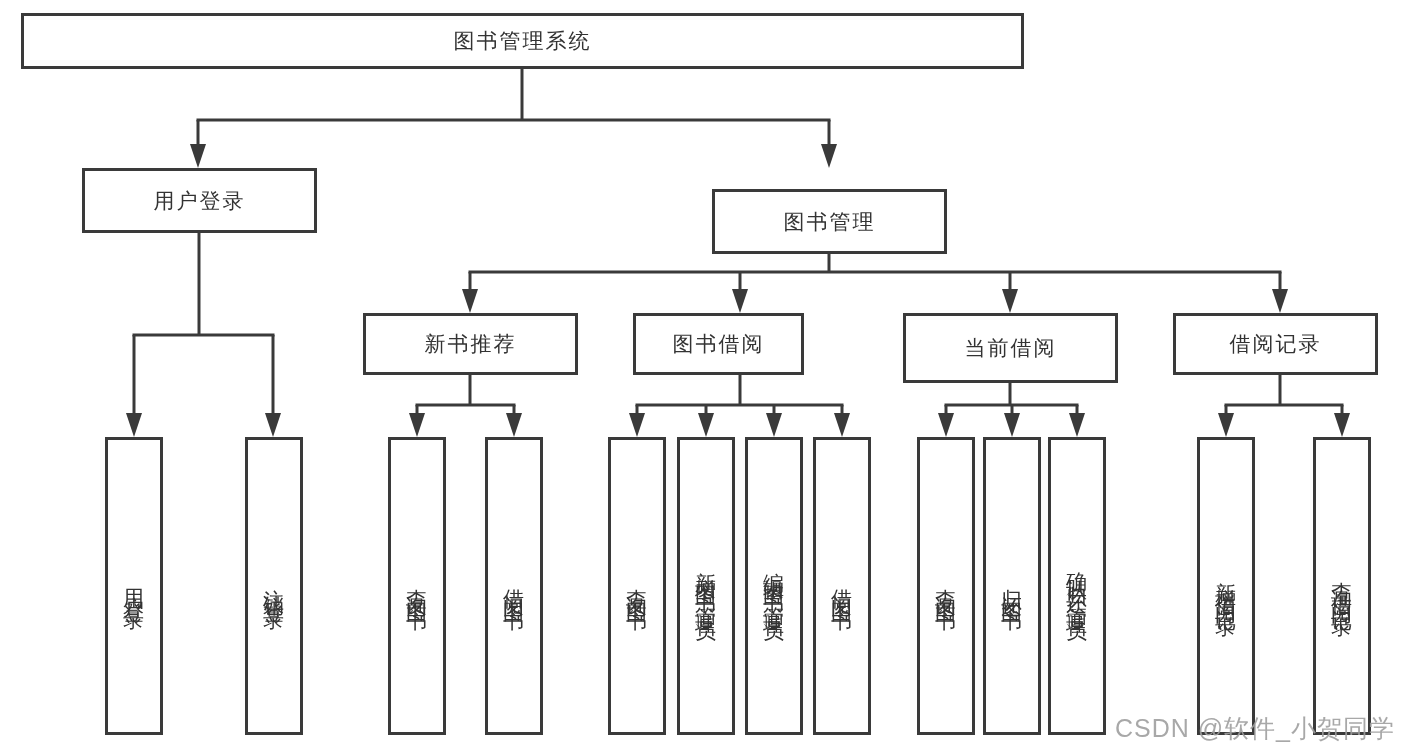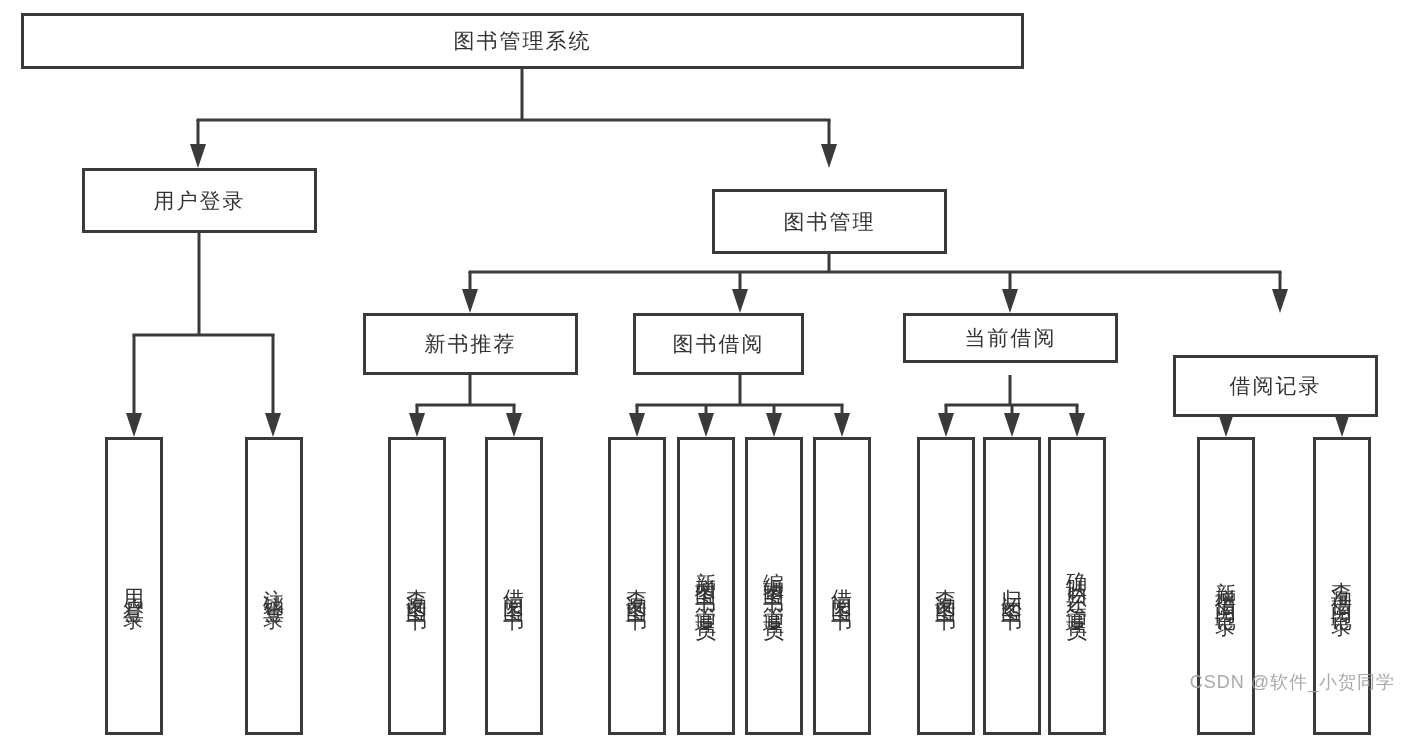--- a/index.html
+++ b/index.html
@@ -31,23 +31,23 @@
   .node.v span {
     writing-mode: vertical-lr;
     text-orientation: mixed;
     font-size: 21px;
     letter-spacing: 7px;
     line-height: 1;
   }
   #watermark {
     position: absolute;
     right: 10px;
-    top: 670px;
+    top: 712px;
     z-index: 2;
-    font-size: 18px;
+    font-size: 25px;
     letter-spacing: 1px;
     color: rgba(158, 158, 158, 0.9);
     white-space: nowrap;
   }
 </style>
 </head>
 <body>
 
 <div id="canvas">
 
@@ -137,24 +137,24 @@
   <div class="node h" style="left:712px; top:168px; width:235px; height:65px;margin-top:21px;">
     <span>图书管理</span>
   </div>
 
   <div class="node h" style="left:363px; top:313px; width:215px; height:62px;">
     <span>新书推荐</span>
   </div>
   <div class="node h" style="left:633px; top:313px; width:171px; height:62px;">
     <span>图书借阅</span>
   </div>
-  <div class="node h" style="left:903px; top:313px; width:215px; height:50px;">
+  <div class="node h" style="left:903px; top:313px; width:215px; height:70px;">
     <span>当前借阅</span>
   </div>
-  <div class="node h" style="left:1173px; top:313px; width:205px; height:62px;margin-top:42px;">
+  <div class="node h" style="left:1173px; top:313px; width:205px; height:62px;">
     <span>借阅记录</span>
   </div>
 
   <div class="node v" style="left:105px; top:437px; width:58px; height:298px;">
     <span>用户登录</span>
   </div>
   <div class="node v" style="left:245px; top:437px; width:58px; height:298px;">
     <span>注销登录</span>
   </div>
   <div class="node v" style="left:388px; top:437px; width:58px; height:298px;">

